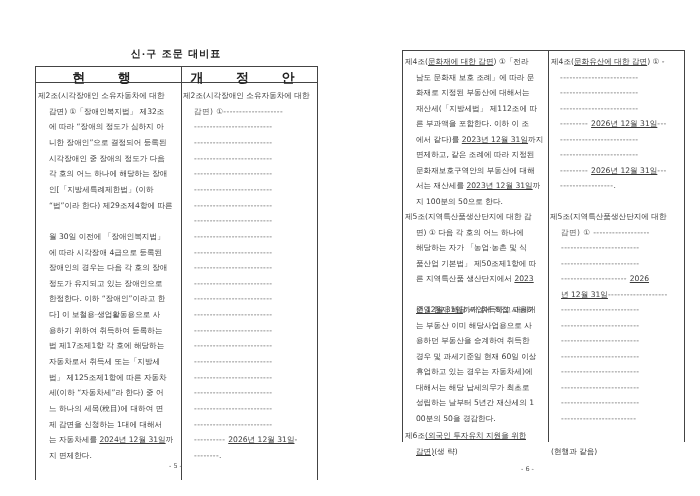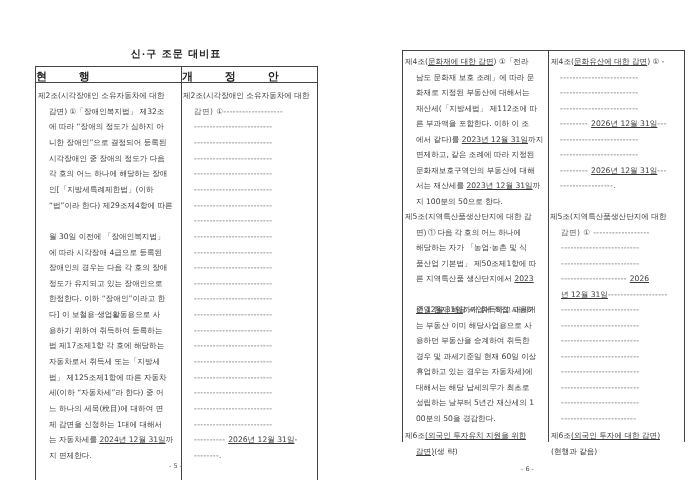--- a/index.html
+++ b/index.html
@@ -7,21 +7,21 @@
          font-family:"DejaVu Sans", "Liberation Sans", sans-serif; color:#333; }
   .page { position:absolute; top:0; height:496px; }
   .title { position:absolute; top:47px; left:35px; width:282px; text-align:center;
            font-family:"DejaVu Serif", "Liberation Serif", serif; font-weight:bold;
            font-size:10px; color:#222; letter-spacing:1px; }
   .tbl { position:absolute; border-left:1px solid #444; border-right:1px solid #444; }
   .tbl.top { border-top:1px solid #444; }
   .col { position:absolute; top:0; bottom:0; }
   .divider { position:absolute; top:0; bottom:0; width:1px; background:#444; }
   .hdr { position:absolute; left:0; right:0; top:0; height:15px; border-bottom:1px solid #444; }
-  .hdr span { position:absolute; top:2px; font-family:"DejaVu Serif", serif; font-weight:bold; font-size:11px; color:#222; text-align:left; letter-spacing:14px; }
+  .hdr span { position:absolute; top:2px; font-family:"DejaVu Serif", serif; font-weight:bold; font-size:13px; color:#222; text-align:center; letter-spacing:14px; }
   .line { position:absolute; font-size:7.6px; line-height:15px; height:15px; white-space:nowrap; overflow:hidden; color:#3a3a3a; }
   .u { text-decoration:underline; }
   .dash { color:#555; letter-spacing:0.4px; }
   .pnum { position:absolute; font-size:6.5px; color:#555; top:462px; }
 </style>
 </head>
 <body>
 
 <div class="page" style="left:0;width:350px;padding-left:20px;">
   <div class="title">신·구 조문 대비표</div>
@@ -96,21 +96,21 @@
         <div class="line" style="top: 18.5px; left: 13px;"><span>남도 문화재 보호 조례」에 따라 문</span></div>
         <div class="line" style="top: 34px; left: 13px;"><span>화재로 지정된 부동산에 대해서는</span></div>
         <div class="line" style="top: 49.5px; left: 13px;"><span>재산세(「지방세법」 제112조에 따</span></div>
         <div class="line" style="top: 65px; left: 13px;"><span>른 부과액을 포함한다. 이하 이 조</span></div>
         <div class="line" style="top: 80.5px; left: 13px;"><span>에서 같다)를 </span><span class="u">2023년 12월 31일</span><span>까지</span></div>
         <div class="line" style="top: 96px; left: 13px;"><span>면제하고, 같은 조례에 따라 지정된</span></div>
         <div class="line" style="top: 111.5px; left: 13px;"><span>문화재보호구역안의 부동산에 대해</span></div>
         <div class="line" style="top: 127px; left: 13px;"><span>서는 재산세를 </span><span class="u">2023년 12월 31일</span><span>까</span></div>
         <div class="line" style="top: 142.5px; left: 13px;"><span>지 100분의 50으로 한다.</span></div>
         <div class="line" style="top: 158px; left: 2px;"><span>제5조(지역특산품생산단지에 대한 감</span></div>
-        <div class="line" style="top: 173.5px; left: 13px; font-family: Liberation Serif, serif;"><span>면) ① 다음 각 호의 어느 하나에</span></div>
+        <div class="line" style="top: 173.5px; left: 13px;"><span>면) ① 다음 각 호의 어느 하나에</span></div>
         <div class="line" style="top: 189px; left: 13px;"><span>해당하는 자가 「농업·농촌 및 식</span></div>
         <div class="line" style="top: 204.5px; left: 13px;"><span>품산업 기본법」 제50조제1항에 따</span></div>
         <div class="line" style="top: 220px; left: 13px;"><span>른 지역특산품 생산단지에서 </span><span class="u">2023</span></div>
         <div class="line" style="top: 251px; left: 13px;"><span></span><span class="u">년 12월 31일</span><span>까지 취득하고 과세기</span></div>
         <div class="line" style="top: 251px; left: 13px;"><span>준일 현재 해당 사업에 직접 사용하</span></div>
         <div class="line" style="top: 266.5px; left: 13px;"><span>는 부동산 이미 해당사업용으로 사</span></div>
         <div class="line" style="top: 282px; left: 13px;"><span>용하던 부동산을 승계하여 취득한</span></div>
         <div class="line" style="top: 297.5px; left: 13px;"><span>경우 및 과세기준일 현재 60일 이상</span></div>
         <div class="line" style="top: 313px; left: 13px;"><span>휴업하고 있는 경우는 자동차세)에</span></div>
         <div class="line" style="top: 328.5px; left: 13px;"><span>대해서는 해당 납세의무가 최초로</span></div>
@@ -136,18 +136,17 @@
         <div class="line" style="top: 220px; left: 12px;"><span class="dash">--------------------- </span><span class="u">2026</span></div>
         <div class="line" style="top: 235.5px; left: 12px;"><span class="dash"></span><span class="u">년 12월 31일</span><span class="dash">-------------------</span></div>
         <div class="line" style="top: 251px; left: 12px;"><span class="dash">-------------------------</span></div>
         <div class="line" style="top: 266.5px; left: 12px;"><span class="dash">-------------------------</span></div>
         <div class="line" style="top: 282px; left: 12px;"><span class="dash">-------------------------</span></div>
         <div class="line" style="top: 297.5px; left: 12px;"><span class="dash">-------------------------</span></div>
         <div class="line" style="top: 313px; left: 12px;"><span class="dash">-------------------------</span></div>
         <div class="line" style="top: 328.5px; left: 12px;"><span class="dash">-------------------------</span></div>
         <div class="line" style="top: 344px; left: 12px;"><span class="dash">-------------------------</span></div>
         <div class="line" style="top: 359.5px; left: 12px;"><span class="dash">------------------------</span></div>
-        <div class="line" style="top: 377px; left: 2px;"><span>제6조</span><span class="u">(외국인 투자에 대한 감면)</span></div>
         <div class="line" style="top: 392.5px; left: 2px;"><span>(현행과 같음)</span></div>
       </div>
   </div>
   <div class="pnum" style="left:171px;top:465px;">- 6 -</div>
 </div>
 
 </body></html>

